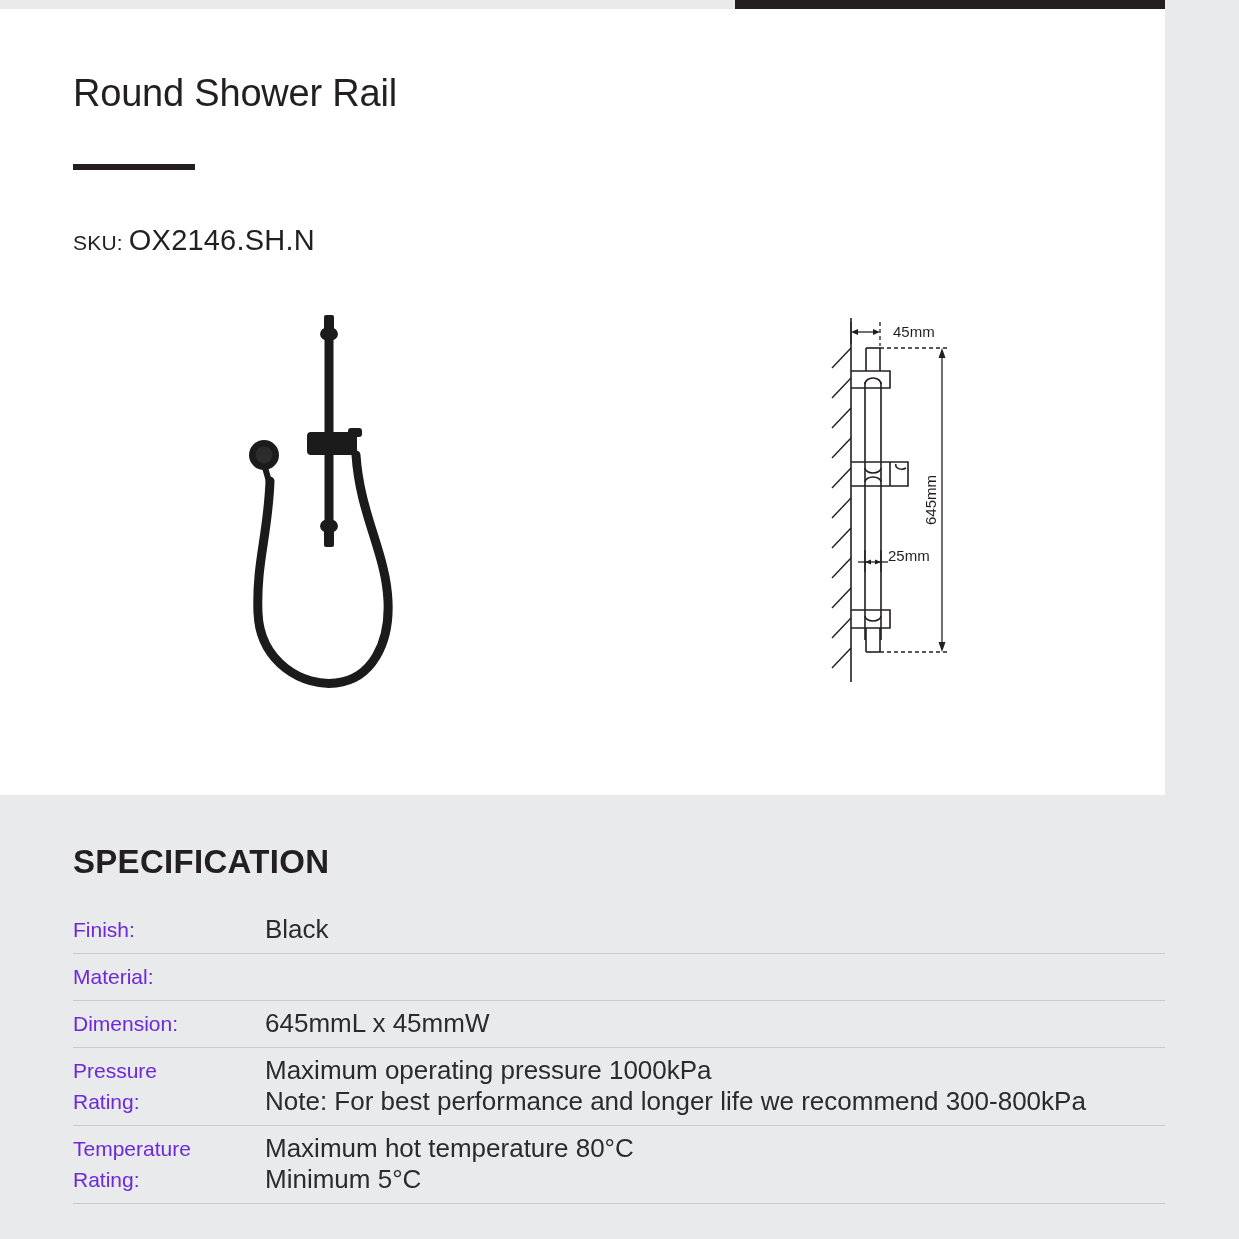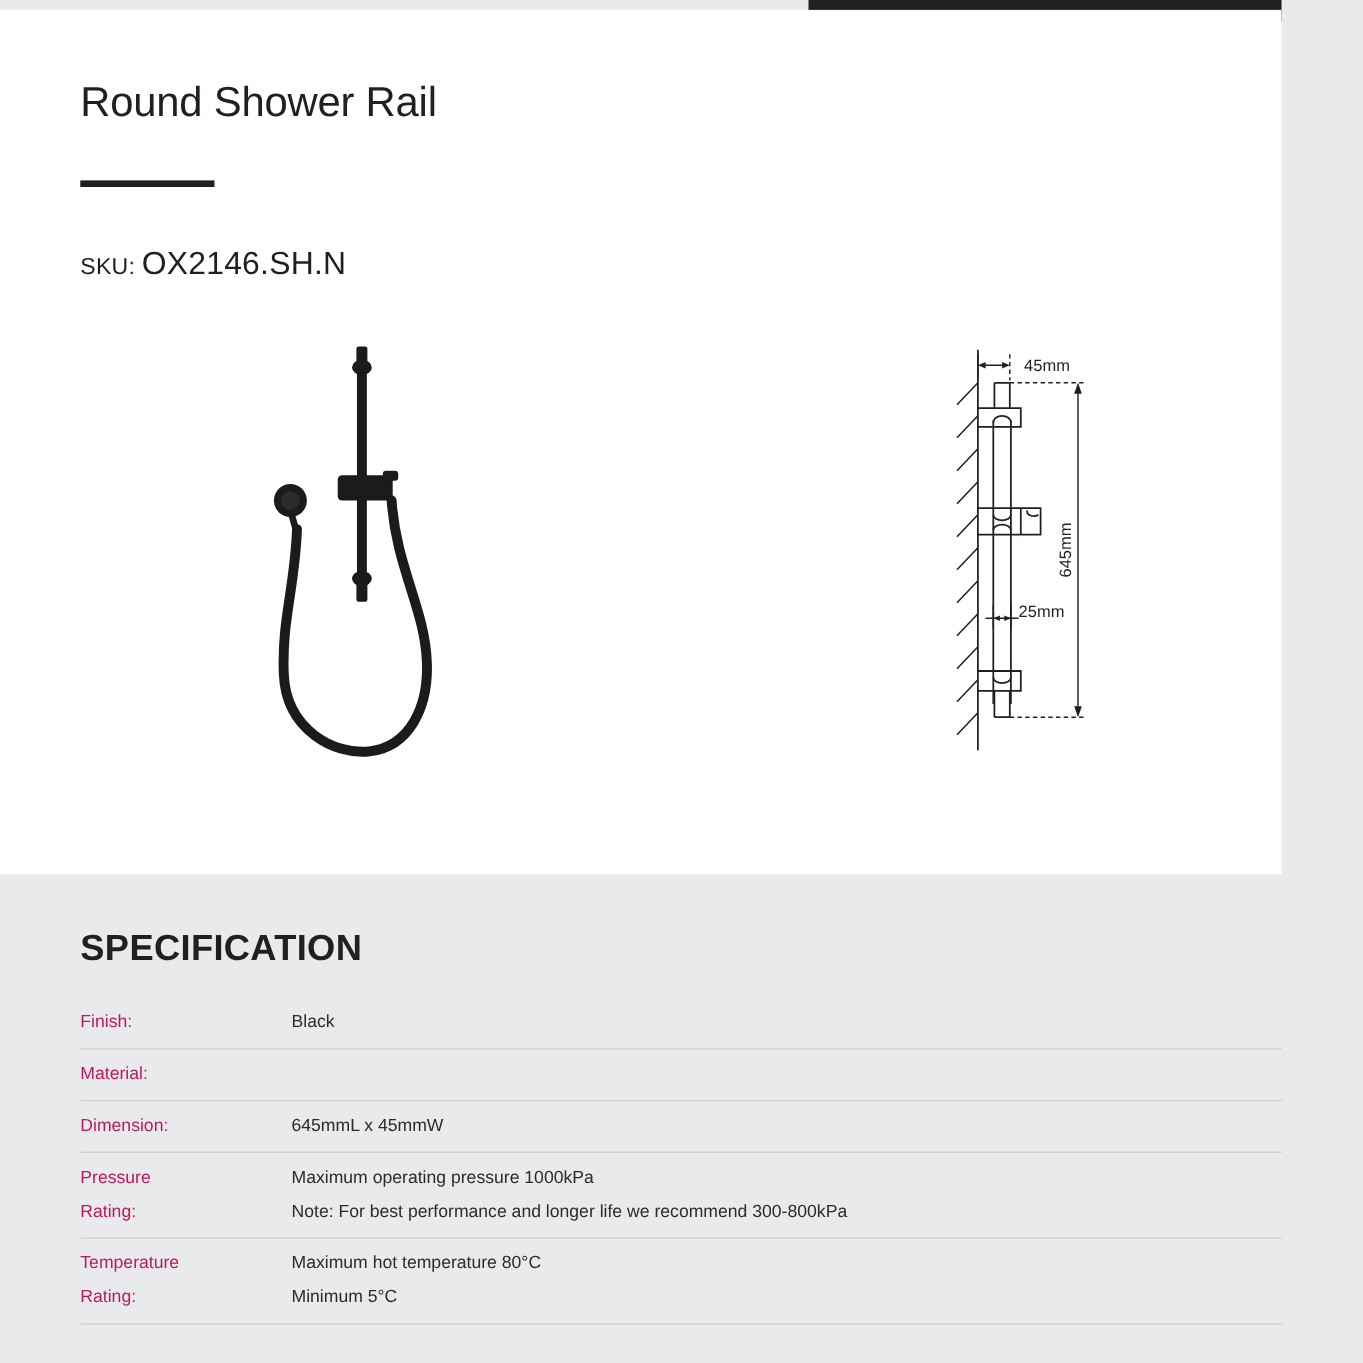--- a/index.html
+++ b/index.html
@@ -97,21 +97,21 @@
     position: absolute;
     left: 240px;
     top: 295px;
     width: 210px;
     height: 410px;
   }
 
   
   .tech-drawing {
     position: absolute;
-    left: 856px;
+    left: 818px;
     top: 310px;
     width: 180px;
     height: 380px;
   }
 
   
   .spec-heading {
     position: absolute;
     left: 73px;
     top: 843px;
@@ -132,28 +132,28 @@
     align-items: flex-start;
     border-bottom: 1px solid #c9cacc;
     padding: 7px 0 8px 0;
   }
   .spec-row:first-child {
     padding-top: 4px;
   }
   .spec-key {
     width: 192px;
     flex: 0 0 192px;
-    font-size: 16px;
+    font-size: 21px;
     line-height: 31px;
-    color: #be185d;
+    color: #6d28d9;
     white-space: pre-line;
   }
   .spec-val {
     flex: 1 1 auto;
-    font-size: 16px;
+    font-size: 26px;
     line-height: 31px;
     color: #2b2b2b;
     white-space: pre-line;
   }
 </style>
 </head>
 <body>
 
 <div class="page-root">
 

